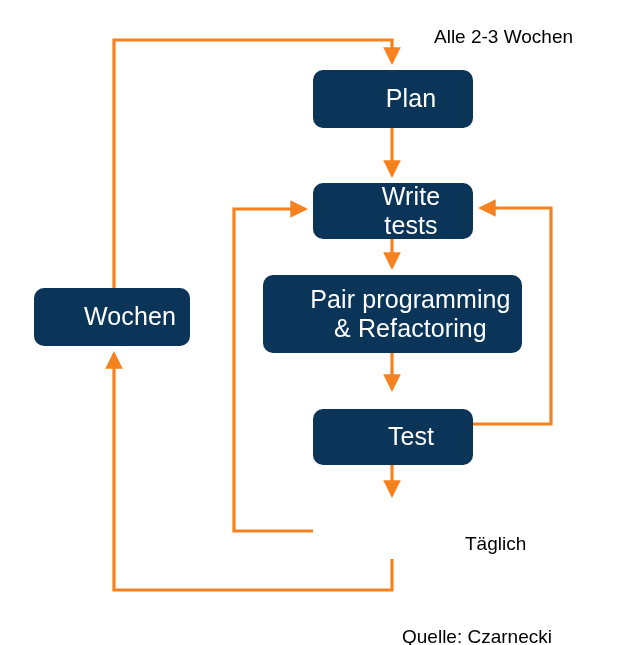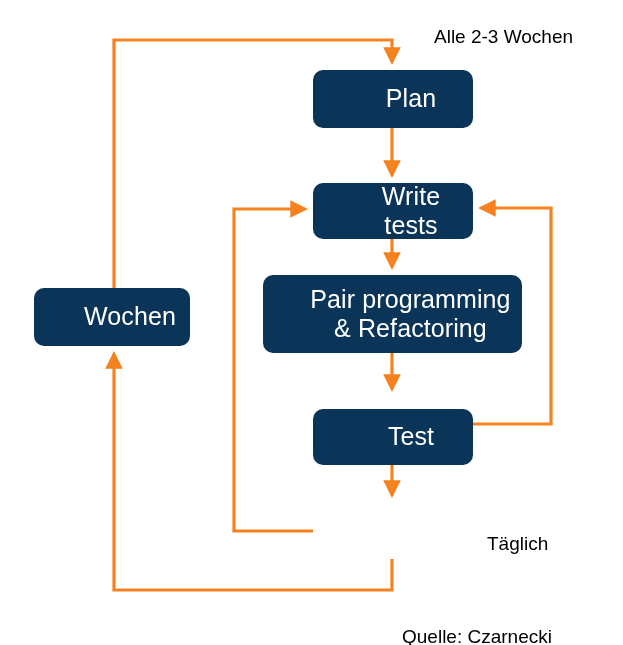--- a/index.html
+++ b/index.html
@@ -57,21 +57,21 @@
   
   #node-plan          { left: 313px; top: 70px;  width: 160px; height: 58px;  font-size: 25px; }
   #node-write-tests   { left: 313px; top: 183px; width: 160px; height: 56px;  font-size: 25px; }
   #node-pair-prog     { left: 263px; top: 275px; width: 259px; height: 78px;  font-size: 25px; }
   #node-test          { left: 313px; top: 397px; width: 160px; height: 56px;  font-size: 25px; margin-top: 12px; }
   #node-integration   { left: 313px; top: 503px; width: 160px; height: 56px;  font-size: 25px; }
   #node-release       { left: 34px;  top: 288px; width: 156px; height: 58px;  font-size: 25px; }
 
   
   #caption-cadence    { left: 434px; top: 12px; }
-  #caption-daily      { left: 487px; top: 519px; }
+  #caption-daily      { left: 465px; top: 519px; }
   #caption-source     { left: 402px; top: 612px; }
 </style>
 </head>
 <body>
 
 <div id="canvas">
 
   <svg id="edges" viewBox="0 0 623 645" width="623" height="645" xmlns="http://www.w3.org/2000/svg">
     <defs>
       <marker id="arrow-down" viewBox="0 0 10 10" refX="5" refY="8" markerWidth="7" markerHeight="7" orient="auto-start-reverse">

